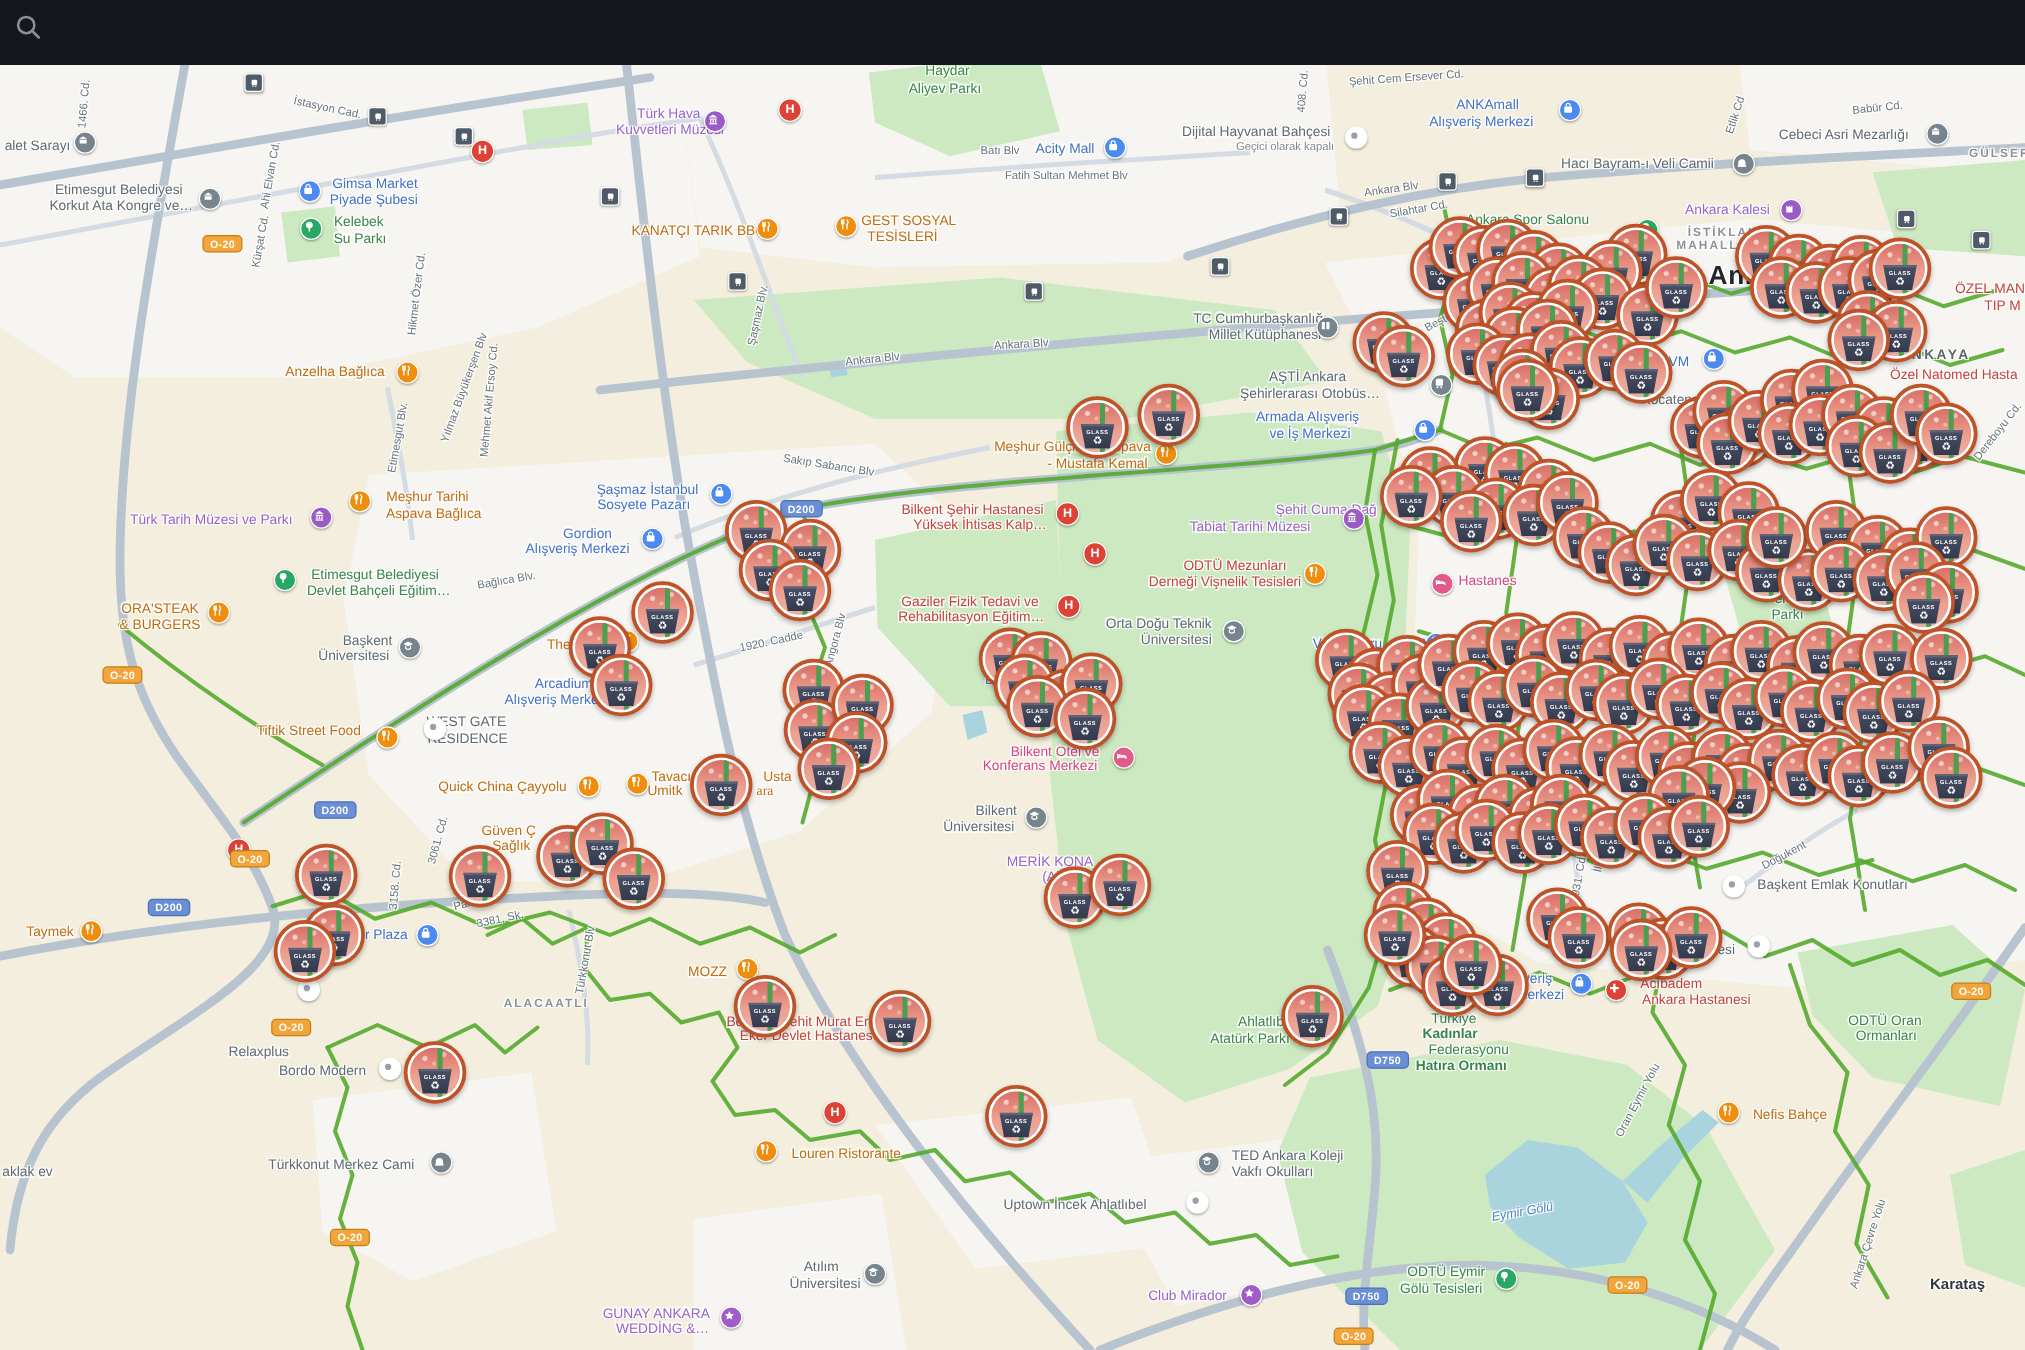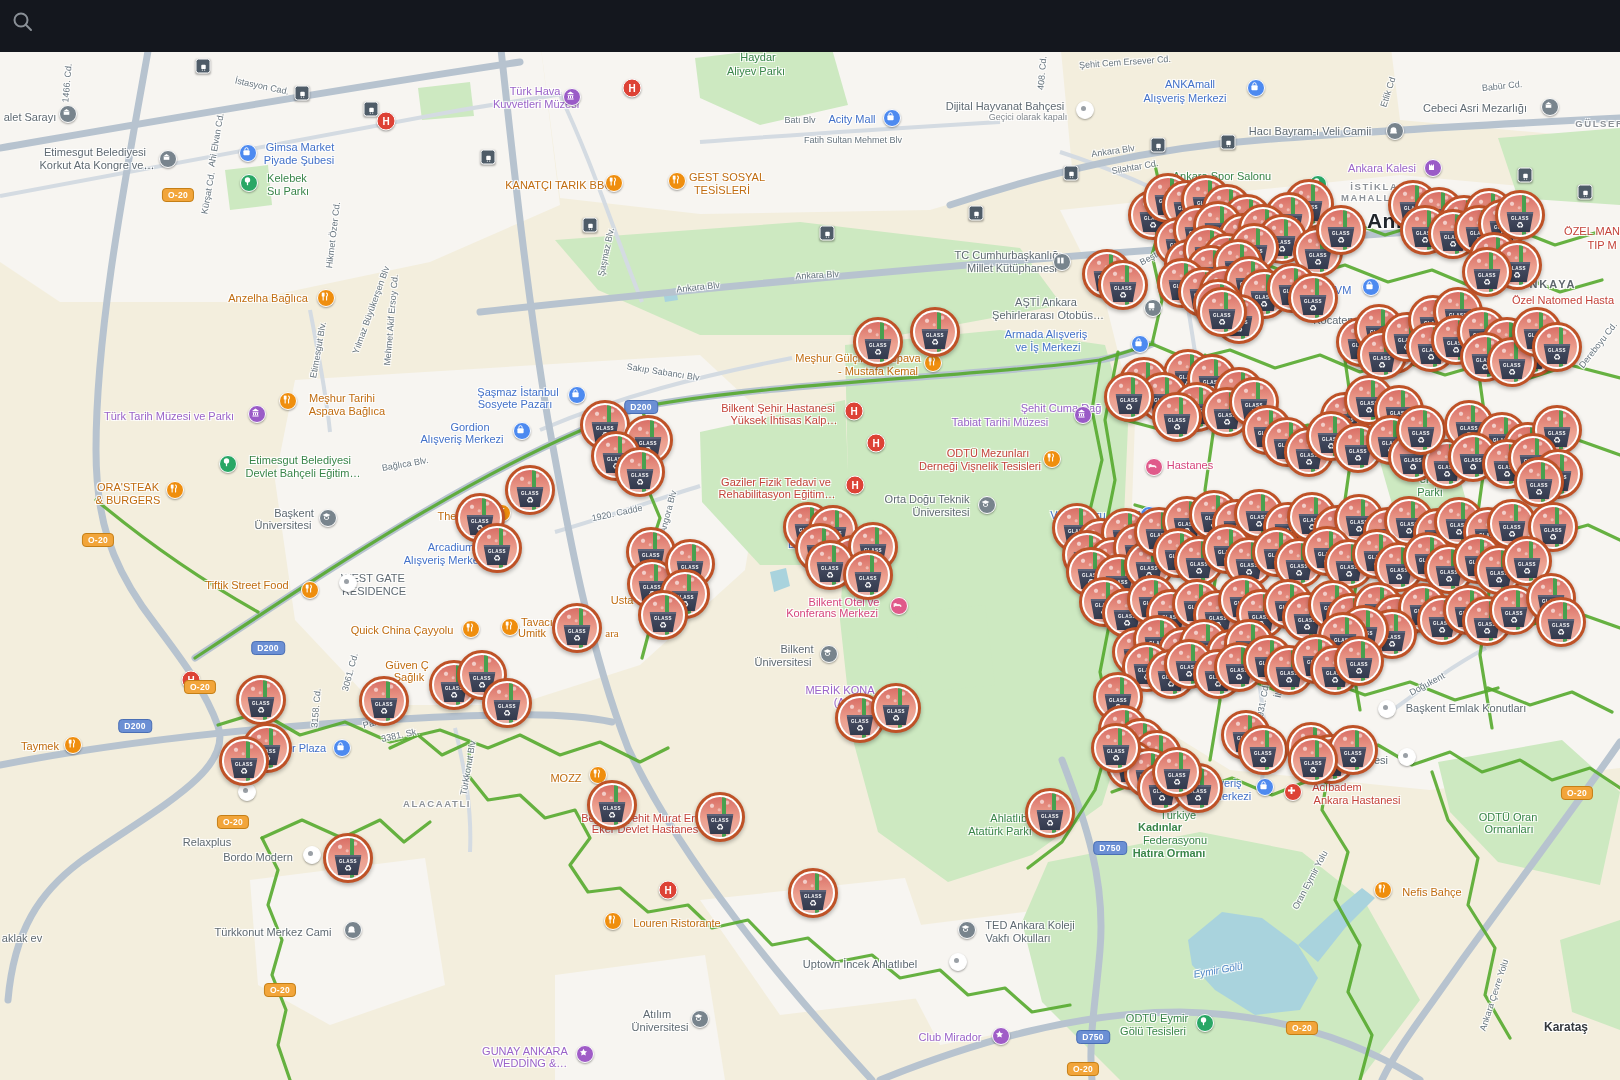--- a/index.html
+++ b/index.html
@@ -183,21 +183,21 @@
         <div class="lbl poi-orange" style="left: 559px; top: 185px; transform: translate(-50%, -50%);">KANATÇI TARIK BBQ</div>
         <div class="lbl poi-orange" style="left: 727px; top: 177px; transform: translate(-50%, -50%);">GEST SOSYAL</div>
         <div class="lbl poi-orange" style="left: 722px; top: 190px; transform: translate(-50%, -50%);">TESİSLERİ</div>
         <div class="lbl poi-orange" style="left: 342px; top: 398px; transform: translate(-50%, -50%);">Meşhur Tarihi</div>
         <div class="lbl poi-orange" style="left: 347px; top: 411px; transform: translate(-50%, -50%);">Aspava Bağlıca</div>
         <div class="lbl poi-orange" style="left: 128px; top: 487px; transform: translate(-50%, -50%);">ORA'STEAK</div>
         <div class="lbl poi-orange" style="left: 128px; top: 500px; transform: translate(-50%, -50%);">&amp; BURGERS</div>
         <div class="lbl poi-orange" style="left: 247px; top: 585px; transform: translate(-50%, -50%);">Tiftik Street Food</div>
         <div class="lbl poi-orange" style="left: 402px; top: 630px; transform: translate(-50%, -50%);">Quick China Çayyolu</div>
         <div class="lbl poi-orange" style="left: 537px; top: 622px; transform: translate(-50%, -50%);">Tavacı</div>
-        <div class="lbl poi-orange" style="left: 622px; top: 600px; transform: translate(-50%, -50%);">Usta</div>
+        <div class="lbl poi-orange" style="left: 622px; top: 622px; transform: translate(-50%, -50%);">Usta</div>
         <div class="lbl poi-orange" style="left: 532px; top: 633px; transform: translate(-50%, -50%);">Umitk</div>
         <div class="lbl poi-orange" style="left: 612px; top: 633px; transform: translate(-50%, -50%); font-family: Liberation Serif, serif;">ara</div>
         <div class="lbl poi-orange" style="left: 40px; top: 746px; transform: translate(-50%, -50%);">Taymek</div>
         <div class="lbl poi-orange" style="left: 566px; top: 778px; transform: translate(-50%, -50%);">MOZZ</div>
         <div class="lbl poi-orange" style="left: 677px; top: 923px; transform: translate(-50%, -50%);">Louren Ristorante</div>
         <div class="lbl poi-orange" style="left: 858px; top: 358px; transform: translate(-50%, -50%);">Meşhur Gülçimen Aspava</div>
         <div class="lbl poi-orange" style="left: 878px; top: 371px; transform: translate(-50%, -50%);">- Mustafa Kemal</div>
         <div class="lbl poi-orange" style="left: 407px; top: 665px; transform: translate(-50%, -50%);">Güven Ç</div>
         <div class="lbl poi-orange" style="left: 409px; top: 677px; transform: translate(-50%, -50%);">Sağlık</div>
         <div class="lbl poi-orange" style="left: 1432px; top: 892px; transform: translate(-50%, -50%);">Nefis Bahçe</div>
@@ -222,21 +222,21 @@
         <div class="lbl poi-blue" style="left: 1230px; top: 783px; transform: translate(-50%, -50%);">veriş</div>
         <div class="lbl poi-blue" style="left: 1232px; top: 796px; transform: translate(-50%, -50%);">Merkezi</div>
         <div class="lbl poi-blue" style="left: 800px; top: 544px; transform: translate(-50%, -50%);">Bilke</div>
         <div class="lbl poi-green" style="left: 287px; top: 178px; transform: translate(-50%, -50%);">Kelebek</div>
         <div class="lbl poi-green" style="left: 288px; top: 191px; transform: translate(-50%, -50%);">Su Parkı</div>
         <div class="lbl poi-green" style="left: 758px; top: 57px; transform: translate(-50%, -50%);">Haydar</div>
         <div class="lbl poi-green" style="left: 756px; top: 71px; transform: translate(-50%, -50%);">Aliyev Parkı</div>
         <div class="lbl poi-green" style="left: 1222px; top: 176px; transform: translate(-50%, -50%);">Ankara Spor Salonu</div>
         <div class="lbl poi-green" style="left: 1013px; top: 818px; transform: translate(-50%, -50%);">Ahlatlıbel</div>
         <div class="lbl poi-green" style="left: 1000px; top: 831px; transform: translate(-50%, -50%);">Atatürk Parkı</div>
-        <div class="lbl poi-green" style="left: 1163px; top: 815px; transform: translate(-50%, -50%); margin-left: 15px;">Türkiye</div>
+        <div class="lbl poi-green" style="left: 1163px; top: 815px; transform: translate(-50%, -50%);">Türkiye</div>
         <div class="lbl poi-green" style="left: 1160px; top: 827px; transform: translate(-50%, -50%); font-weight: bold;">Kadınlar</div>
         <div class="lbl poi-green" style="left: 1175px; top: 840px; transform: translate(-50%, -50%);">Federasyonu</div>
         <div class="lbl poi-green" style="left: 1169px; top: 853px; transform: translate(-50%, -50%); font-weight: bold;">Hatıra Ormanı</div>
         <div class="lbl poi-green" style="left: 1157px; top: 1018px; transform: translate(-50%, -50%);">ODTÜ Eymir</div>
         <div class="lbl poi-green" style="left: 1153px; top: 1031px; transform: translate(-50%, -50%);">Gölü Tesisleri</div>
         <div class="lbl poi-green" style="left: 1508px; top: 817px; transform: translate(-50%, -50%);">ODTÜ Oran</div>
         <div class="lbl poi-green" style="left: 1509px; top: 829px; transform: translate(-50%, -50%);">Ormanları</div>
         <div class="lbl poi-green" style="left: 1297px; top: 434px; transform: translate(-50%, -50%);">Kuğulu</div>
         <div class="lbl poi-green" style="left: 1432px; top: 479px; transform: translate(-50%, -50%);">enler</div>
         <div class="lbl poi-green" style="left: 1430px; top: 492px; transform: translate(-50%, -50%);">Parkı</div>

